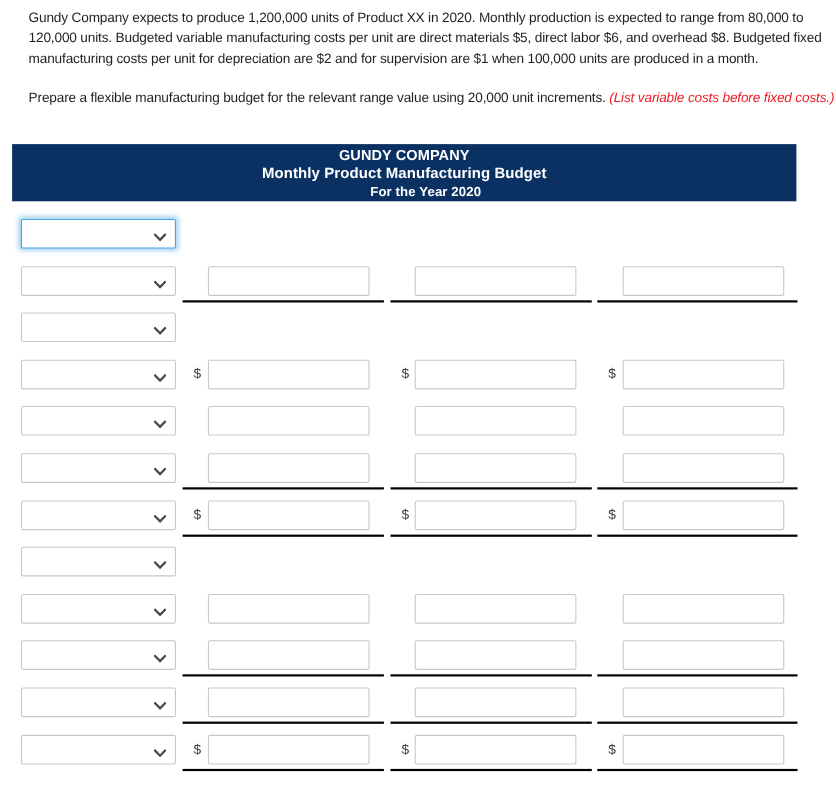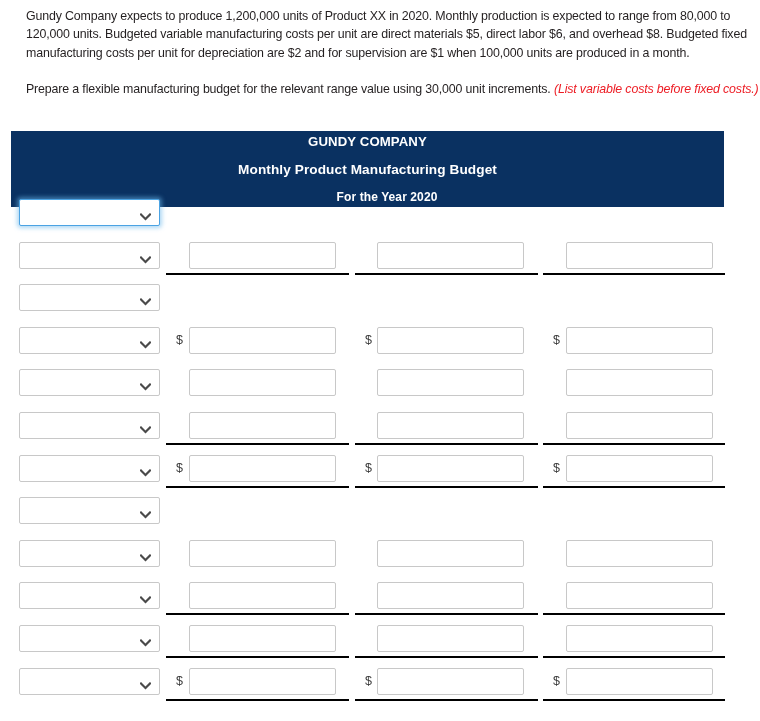--- a/index.html
+++ b/index.html
@@ -40,29 +40,28 @@
     font-style: italic;
     white-space: nowrap;
   }
 
   
   .banner {
     position: absolute;
     left: 11px;
     top: 131px;
     width: 713px;
-    height: 76px;
+    height: 52px;
     background: #0a3161;
     color: #ffffff;
     text-align: center;
     display: flex;
     flex-direction: column;
     align-items: center;
     justify-content: center;
-    gap: 11px;
   }
   .banner .line {
     font-weight: bold;
     letter-spacing: 0.1px;
     line-height: 17px;
   }
   .banner .line-1 { font-size: 13.2px; }
   .banner .line-2 { font-size: 13.6px; }
   .banner .line-3 { font-size: 12px; margin-left: 39px; }
 
@@ -152,21 +151,21 @@
 
   .r1 { left: 166px; width: 183px; }
   .r2 { left: 355px; width: 183px; }
   .r3 { left: 543px; width: 182px; }
 </style>
 </head>
 <body>
 
 <div class="problem">
   <p>Gundy Company expects to produce 1,200,000 units of Product XX in 2020. Monthly production is expected to range from 80,000 to 120,000 units. Budgeted variable manufacturing costs per unit are direct materials $5, direct labor $6, and overhead $8. Budgeted fixed manufacturing costs per unit for depreciation are $2 and for supervision are $1 when 100,000 units are produced in a month.</p>
-  <p class="para-gap"><span>Prepare a flexible manufacturing budget for the relevant range value using 30,000 unit increments. </span><span class="hint">(List variable costs before fixed costs.)</span></p>
+  <p class="para-gap"><span>Prepare a flexible manufacturing budget for the relevant range value using 20,000 unit increments. </span><span class="hint">(List variable costs before fixed costs.)</span></p>
 </div>
 
 <div class="banner">
   <div class="line line-1">GUNDY COMPANY</div>
   <div class="line line-2">Monthly Product Manufacturing Budget</div>
   <div class="line line-3">For the Year 2020</div>
 </div>
 
 <div class="sheet" id="sheet">
     <div class="row">

